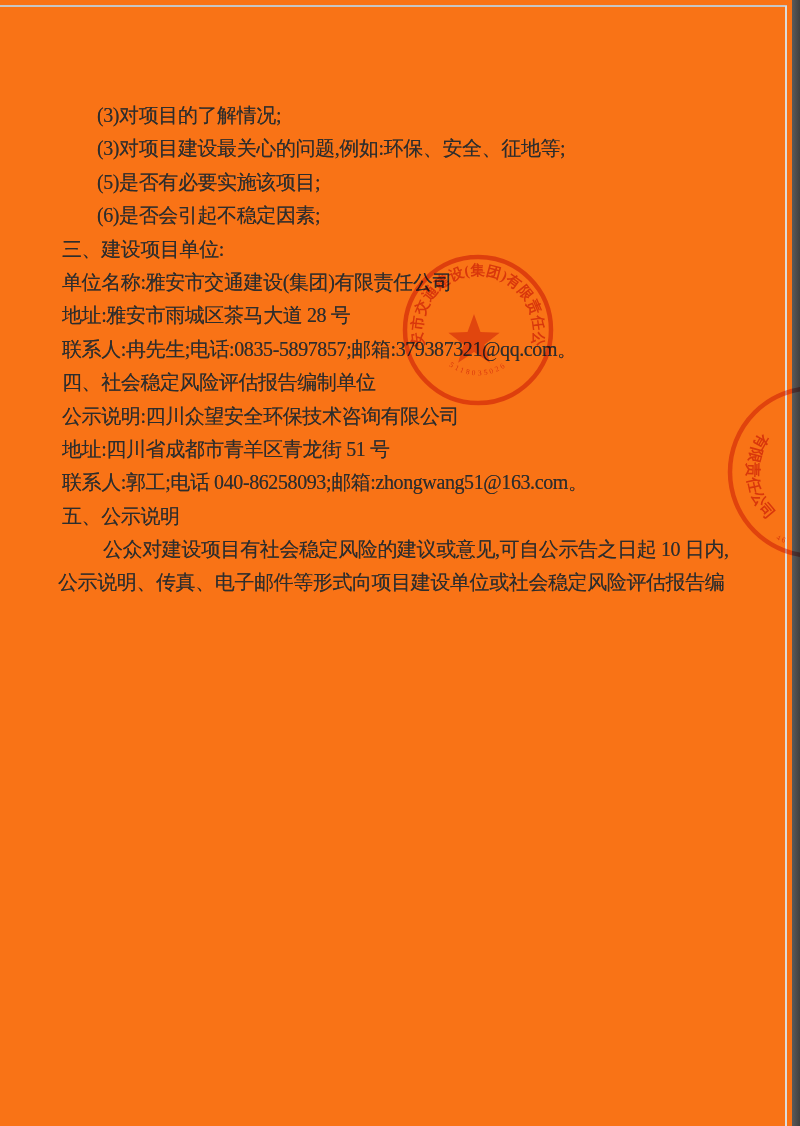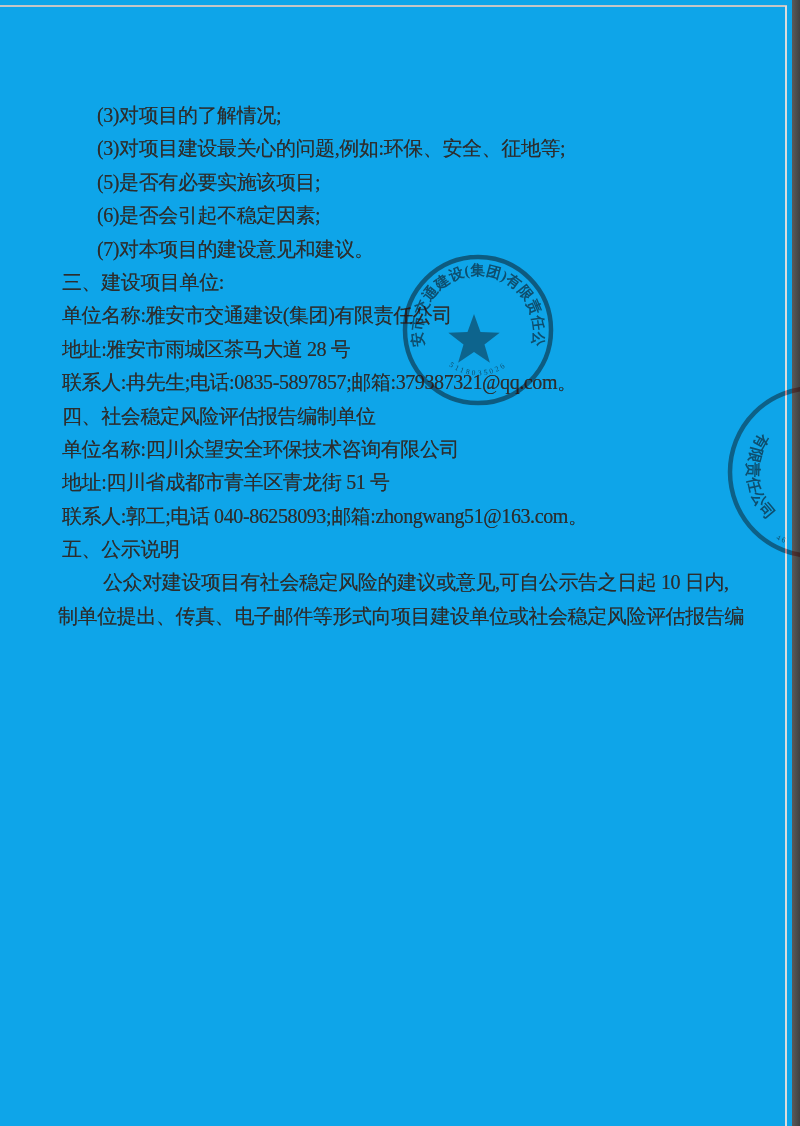--- a/index.html
+++ b/index.html
@@ -1,19 +1,19 @@
 <!DOCTYPE html>
 <html><head>
 <meta charset="utf-8">
 <style>
   html,body{margin:0;padding:0;background:#ffffff;}
   #page{
     position:relative;
     width:800px;height:1126px;
-    background:#0ea5e9;
+    background:#f97316;
     overflow:hidden;
     font-family:"Liberation Serif","DejaVu Serif",serif;
   }
   
   .top-edge-line{
     position:absolute;top:5px;left:0;width:787px;height:2px;
     background:#c6c6c6;
   }
   .right-inner-line{
     position:absolute;top:6px;left:785px;width:2px;height:1120px;
@@ -56,32 +56,31 @@
   <div class="top-edge-line"></div>
   <div class="right-inner-line"></div>
   <div class="right-dark-band"></div>
 
   <div id="text-block">
 
   <div class="line indent-item">(3)对项目的了解情况;</div>
       <div class="line indent-item">(3)对项目建设最关心的问题,例如:环保、安全、征地等;</div>
       <div class="line indent-item">(5)是否有必要实施该项目;</div>
       <div class="line indent-item">(6)是否会引起不稳定因素;</div>
-      <div class="line indent-item">(7)对本项目的建设意见和建议。</div>
       <div class="line indent-body">三、建设项目单位:</div>
       <div class="line indent-body">单位名称:雅安市交通建设(集团)有限责任公司</div>
       <div class="line indent-body">地址:雅安市雨城区茶马大道 28 号</div>
       <div class="line indent-body">联系人:冉先生;电话:0835-5897857;邮箱:379387321@qq.com。</div>
       <div class="line indent-body">四、社会稳定风险评估报告编制单位</div>
-      <div class="line indent-body">单位名称:四川众望安全环保技术咨询有限公司</div>
+      <div class="line indent-body">公示说明:四川众望安全环保技术咨询有限公司</div>
       <div class="line indent-body">地址:四川省成都市青羊区青龙街 51 号</div>
       <div class="line indent-body">联系人:郭工;电话 040-86258093;邮箱:zhongwang51@163.com。</div>
       <div class="line indent-body">五、公示说明</div>
       <div class="line indent-para">公众对建设项目有社会稳定风险的建议或意见,可自公示告之日起 10 日内,</div>
-      <div class="line indent-flush">制单位提出、传真、电子邮件等形式向项目建设单位或社会稳定风险评估报告编</div>
+      <div class="line indent-flush">公示说明、传真、电子邮件等形式向项目建设单位或社会稳定风险评估报告编</div>
     </div>
 
   <svg id="seal-main" class="seal" viewBox="0 0 160 160" xmlns="http://www.w3.org/2000/svg">
     <circle cx="77" cy="77" r="73" fill="none" stroke="#d85b5b" stroke-width="4.5" opacity="0.85"></circle>
     <polygon points="73,61 79.5,79.1 98.7,79.7 83.5,91.4 88.9,109.8 73,99 57.1,109.8 62.5,91.4 47.3,79.7 66.5,79.1" fill="#dd6f6f" opacity="0.85"></polygon>
     <defs>
       <path id="ring-path" d="M 24.3,96.9 A 56,56 0 1 1 129.7,96.9" fill="none"></path>
       <path id="code-path" d="M 40,105 A 48,48 0 0 0 114,105" fill="none"></path>
     </defs>
     <text font-size="14.5" fill="#d85b5b" font-weight="bold" letter-spacing="0.5">

